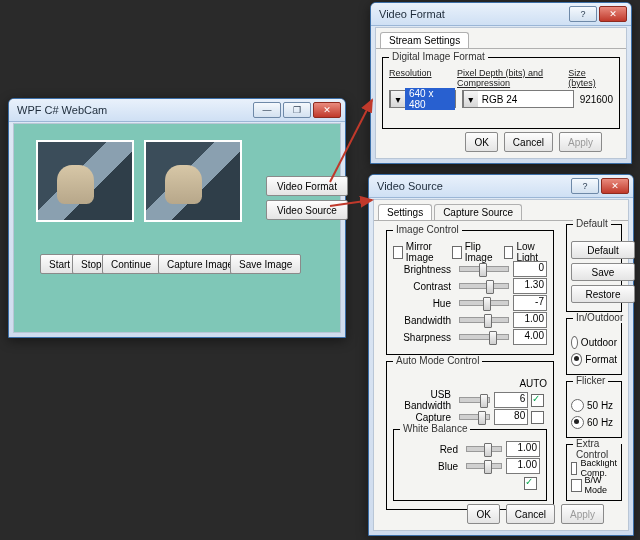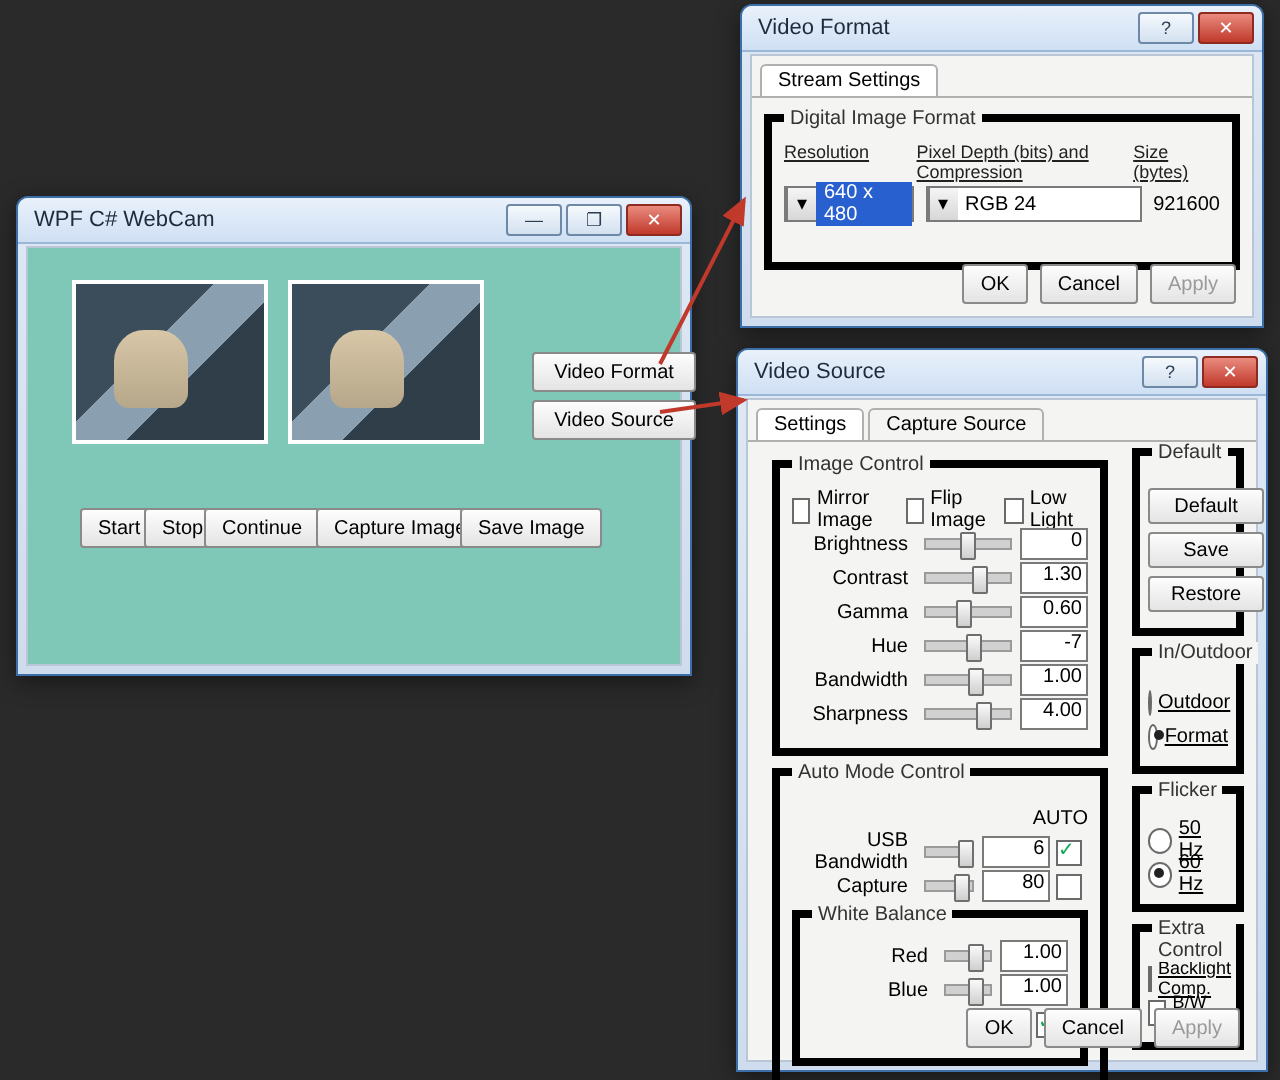--- a/index.html
+++ b/index.html
@@ -44,50 +44,50 @@
     background:linear-gradient(#fdfdfd,#e4e4e4); border-radius:2px; cursor:pointer;
     display:inline-flex; align-items:center; justify-content:center;
   }
 
   
   #w-format { left:370px; top:2px; width:260px; height:160px; }
   #w-format .client { background:#f4f4f2; }
   .tabset { display:flex; border-bottom:1px solid #b0b0b0; padding:4px 4px 0 4px; gap:2px;align-items:center;}
   .tab { border:1px solid #b0b0b0; border-bottom:none; background:#f4f4f2; padding:2px 8px; font-size:10px; border-radius:3px 3px 0 0; }
   .tab.active { background:#fff; }
-  .group { border:4px solid #000000; margin:6px; padding:6px 6px 8px 6px; position:relative; }
+  .group { border:1px solid #000000; margin:6px; padding:6px 6px 8px 6px; position:relative; }
   .group > legend, .group-title { position:absolute; top:-7px; left:6px; background:#f4f4f2; padding:0 3px; font-size:10px; color:#333; }
   .col-hdr { font-size:9px; text-decoration:underline; color:#222; }
   .combo {
     height:16px; border:1px solid #7a7a7a; background:#fff; display:inline-flex; align-items:center;
     font-size:10px;
   }
   .combo .arrow { width:14px; height:100%; border-left:1px solid #7a7a7a;
     background:linear-gradient(#f5f5f5,#d7d7d7); display:flex; align-items:center; justify-content:center;}
   .combo .val { padding:0 4px; flex:1; }
   .sel { background:#2860d0; color:#fff; }
-  .dlg-buttons { position:absolute; right:8px; bottom:6px; display:flex; gap:6px;text-align:center; }
+  .dlg-buttons { position:absolute; right:24px; bottom:6px; display:flex; gap:6px;text-align:center; }
   .btn.disabled { color:#9a9a9a; }
 
   
   #w-source { left:368px; top:174px; width:264px; height:360px; }
   #w-source .client { background:#f4f4f2; font-size:10px; }
   .row { display:flex; align-items:center; height:16px; margin:1px 0; }
   .row .lbl { width:58px; text-align:right; padding-right:4px; }
   .slider {
     flex:1; height:4px; background:#d0d0d0; border:1px solid #9a9a9a; position:relative; margin:0 4px;
   }
   .slider .thumb { position:absolute; top:-4px; width:6px; height:12px; background:linear-gradient(#fafafa,#cfcfcf); border:1px solid #6f6f6f; border-radius:1px;}
   .valbox { width:28px; height:14px; border:1px solid #7a7a7a; background:#fff; text-align:right; padding:0 2px; font-size:10px; }
   .chk { width:11px; height:11px; border:1px solid #6a6a6a; background:#fff; display:inline-block; margin-right:3px; position:relative;}
   .chk.checked::after{content:"✓";position:absolute;left:0;top:-2px;font-size:10px;color:#1a5;}
   .rad { width:11px; height:11px; border:1px solid #6a6a6a; border-radius:50%; background:#fff; display:inline-block; margin-right:3px; position:relative;}
   .rad.checked::after{content:"";position:absolute;left:2px;top:2px;width:5px;height:5px;border-radius:50%;background:#222;}
   .side-col { position:absolute; right:6px; top:24px; width:56px; }
-  .side-col .group { margin:0 0 6px 0; padding:14px 4px 6px 4px;text-decoration:underline; }
+  .side-col .group { margin:0 0 6px 0; padding:14px 4px 6px 4px; }
   .side-col .btn { width:100%; margin:2px 0; height:16px; font-size:10px;}
 
   
   svg.arrow { position:absolute; overflow:visible; pointer-events:none; }
 </style>
 </head>
 <body>
 
 <div id="stage">
 
@@ -218,27 +218,20 @@
                   <div class="thumb" style="left:40%"></div>
                 </div>
                 <span class="valbox">0</span>
               </div>
               <div class="row">
                 <span class="lbl">Contrast</span>
                 <div class="slider">
                   <div class="thumb" style="left:55%"></div>
                 </div>
                 <span class="valbox">1.30</span>
-              </div>
-              <div class="row">
-                <span class="lbl">Gamma</span>
-                <div class="slider">
-                  <div class="thumb" style="left:35%"></div>
-                </div>
-                <span class="valbox">0.60</span>
               </div>
               <div class="row">
                 <span class="lbl">Hue</span>
                 <div class="slider">
                   <div class="thumb" style="left:48%"></div>
                 </div>
                 <span class="valbox">-7</span>
               </div>
               <div class="row">
                 <span class="lbl">Bandwidth</span>

